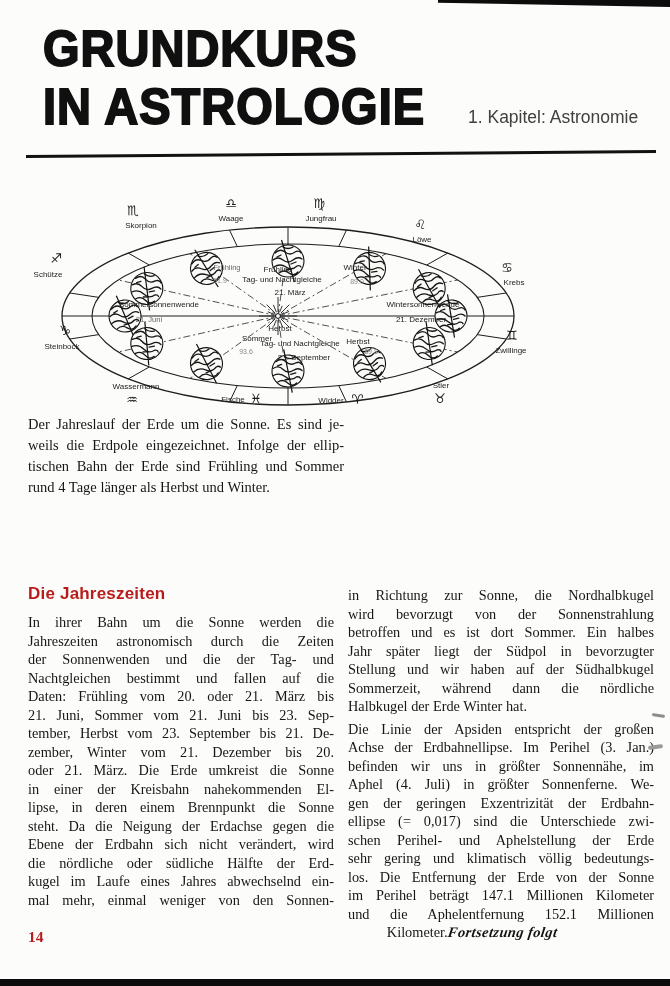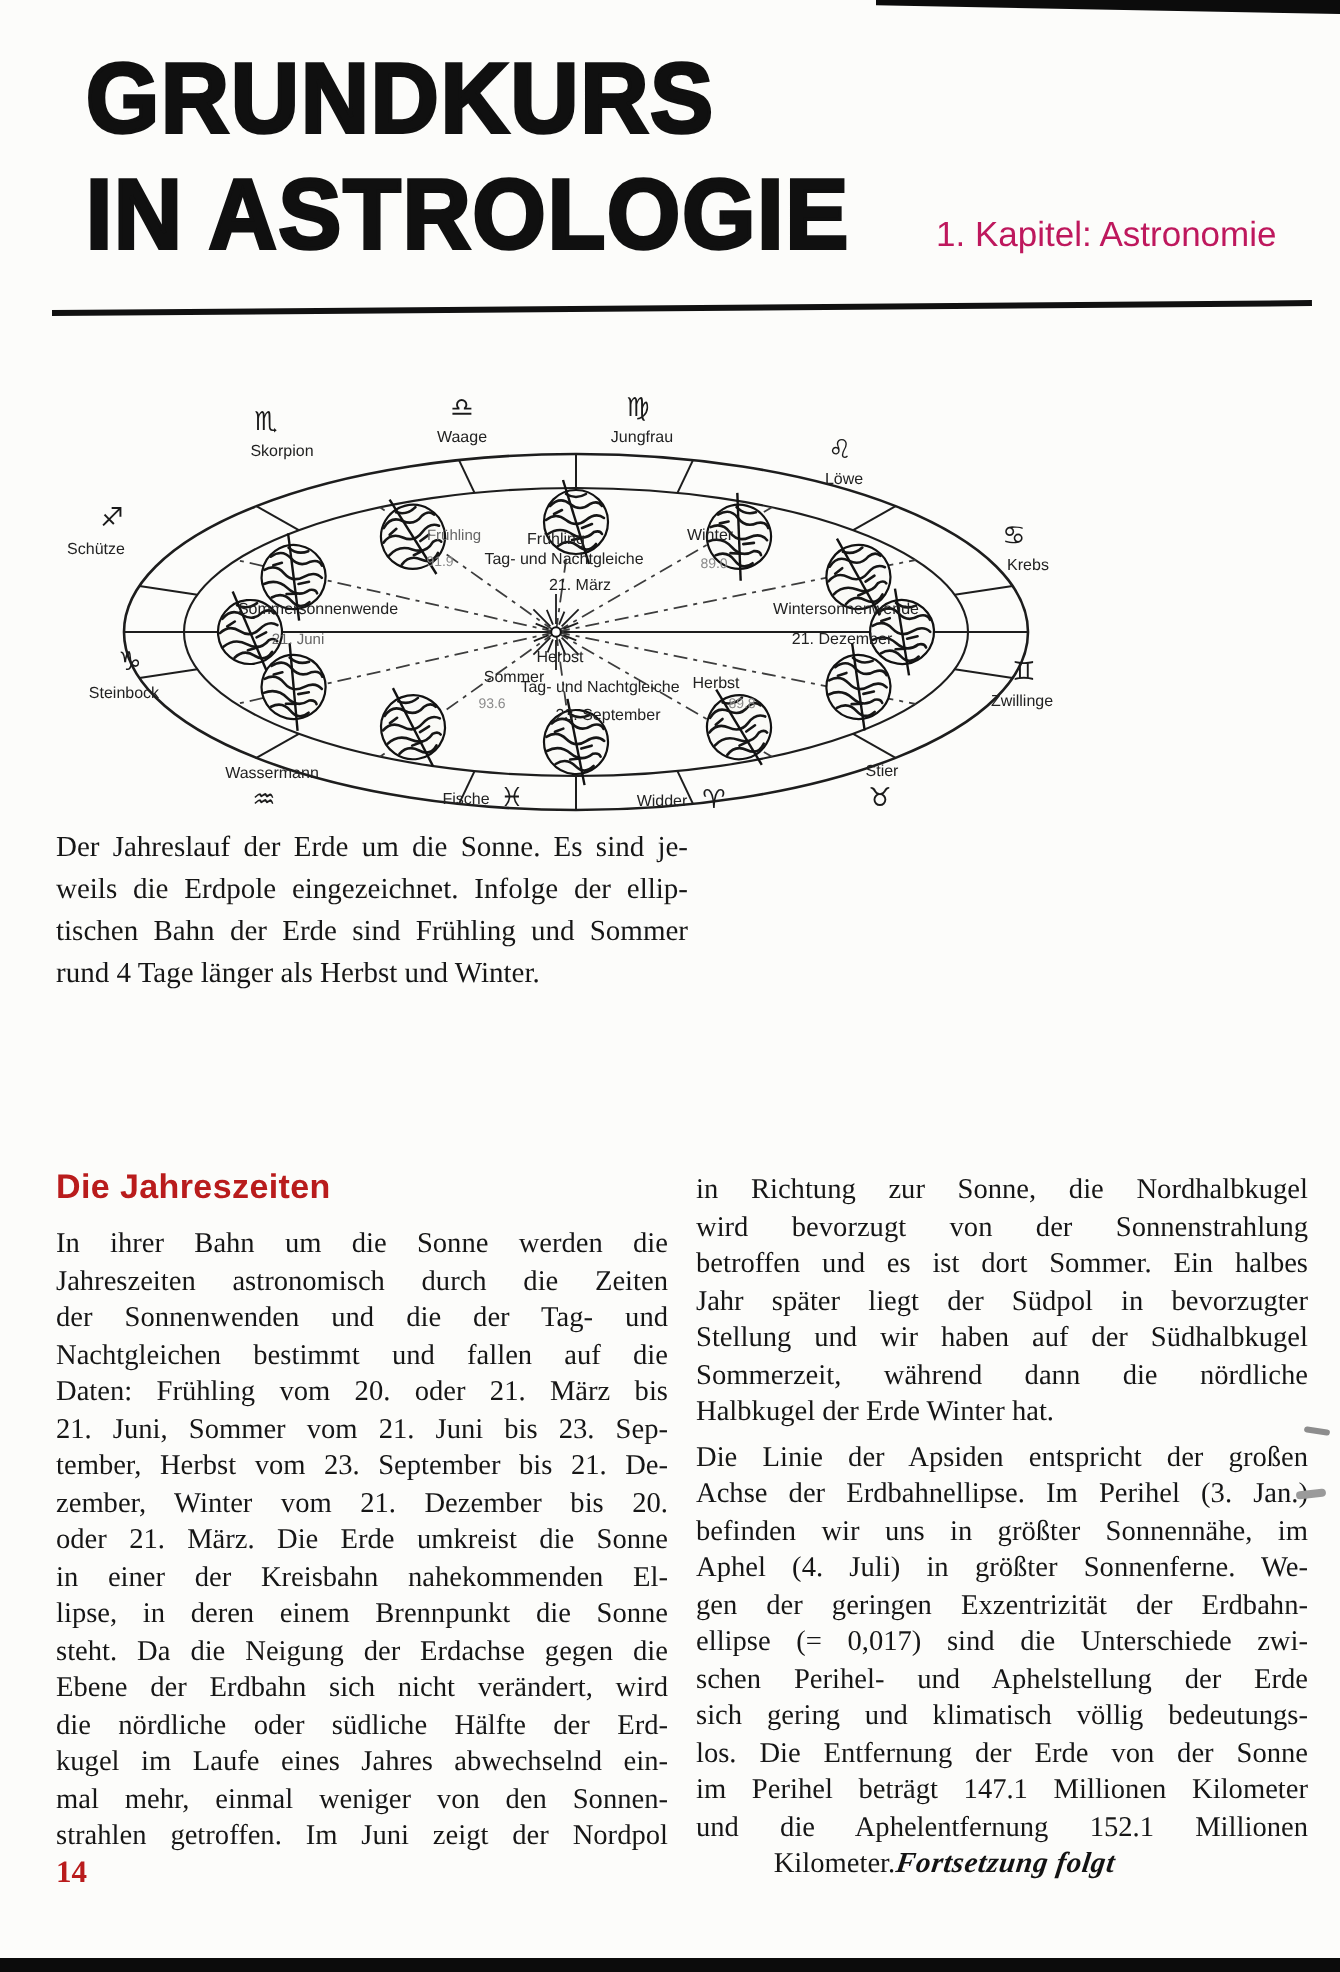--- a/index.html
+++ b/index.html
@@ -24,21 +24,21 @@
     letter-spacing:1px;
     color:#101010;
     -webkit-text-stroke:1.8px #101010;
     transform:scaleY(1.05);
     transform-origin:left top;
     white-space:nowrap;
   }
   #chapter-label{
     position:absolute;left:468px;top:107px;
     font-family:"Liberation Sans",sans-serif;
-    font-size:17.5px;color:#be185d;
+    font-size:17.5px;color:#404040;
   }
   #title-rule{
     position:absolute;left:26px;top:155px;width:630px;height:2.6px;background:#111;
     transform:rotate(-0.45deg);transform-origin:left center;
   }
   
   #figure-wrap{position:absolute;left:20px;top:188px;width:630px;height:234px;}
   .dlbl{font-family:"Liberation Sans",sans-serif;font-size:8px;fill:#222;text-anchor:middle;}
   .dlbl-gray{font-family:"Liberation Sans",sans-serif;font-size:7.5px;fill:#666;text-anchor:middle;}
   .ddays{font-family:"Liberation Sans",sans-serif;font-size:7px;fill:#8a8a8a;text-anchor:middle;}
@@ -242,21 +242,20 @@
       <div class="jl">tember, Herbst vom 23. September bis 21. De-</div>
       <div class="jl">zember, Winter vom 21. Dezember bis 20.</div>
       <div class="jl">oder 21. März. Die Erde umkreist die Sonne</div>
       <div class="jl">in einer der Kreisbahn nahekommenden El-</div>
       <div class="jl">lipse, in deren einem Brennpunkt die Sonne</div>
       <div class="jl">steht. Da die Neigung der Erdachse gegen die</div>
       <div class="jl">Ebene der Erdbahn sich nicht verändert, wird</div>
       <div class="jl">die nördliche oder südliche Hälfte der Erd-</div>
       <div class="jl">kugel im Laufe eines Jahres abwechselnd ein-</div>
       <div class="jl">mal mehr, einmal weniger von den Sonnen-</div>
-      <div class="jl">strahlen getroffen. Im Juni zeigt der Nordpol</div>
     </div>
 </div>
 
 <div id="right-col" class="col">
   <div>
       <div class="jl">in Richtung zur Sonne, die Nordhalbkugel</div>
       <div class="jl">wird bevorzugt von der Sonnenstrahlung</div>
       <div class="jl">betroffen und es ist dort Sommer. Ein halbes</div>
       <div class="jl">Jahr später liegt der Südpol in bevorzugter</div>
       <div class="jl">Stellung und wir haben auf der Südhalbkugel</div>
@@ -264,21 +263,21 @@
       <div class="jl jl-end">Halbkugel der Erde Winter hat.</div>
     </div>
   <div id="right-para2">
       <div class="jl">Die Linie der Apsiden entspricht der großen</div>
       <div class="jl">Achse der Erdbahnellipse. Im Perihel (3. Jan.)</div>
       <div class="jl">befinden wir uns in größter Sonnennähe, im</div>
       <div class="jl">Aphel (4. Juli) in größter Sonnenferne. We-</div>
       <div class="jl">gen der geringen Exzentrizität der Erdbahn-</div>
       <div class="jl">ellipse (= 0,017) sind die Unterschiede zwi-</div>
       <div class="jl">schen Perihel- und Aphelstellung der Erde</div>
-      <div class="jl">sich gering und klimatisch völlig bedeutungs-</div>
+      <div class="jl">sehr gering und klimatisch völlig bedeutungs-</div>
       <div class="jl">los. Die Entfernung der Erde von der Sonne</div>
       <div class="jl">im Perihel beträgt 147.1 Millionen Kilometer</div>
       <div class="jl">und die Aphelentfernung 152.1 Millionen</div>
     </div>
   <div id="last-row">
     <span>Kilometer.</span>
     <span id="continuation">Fortsetzung folgt</span>
   </div>
 </div>
 

